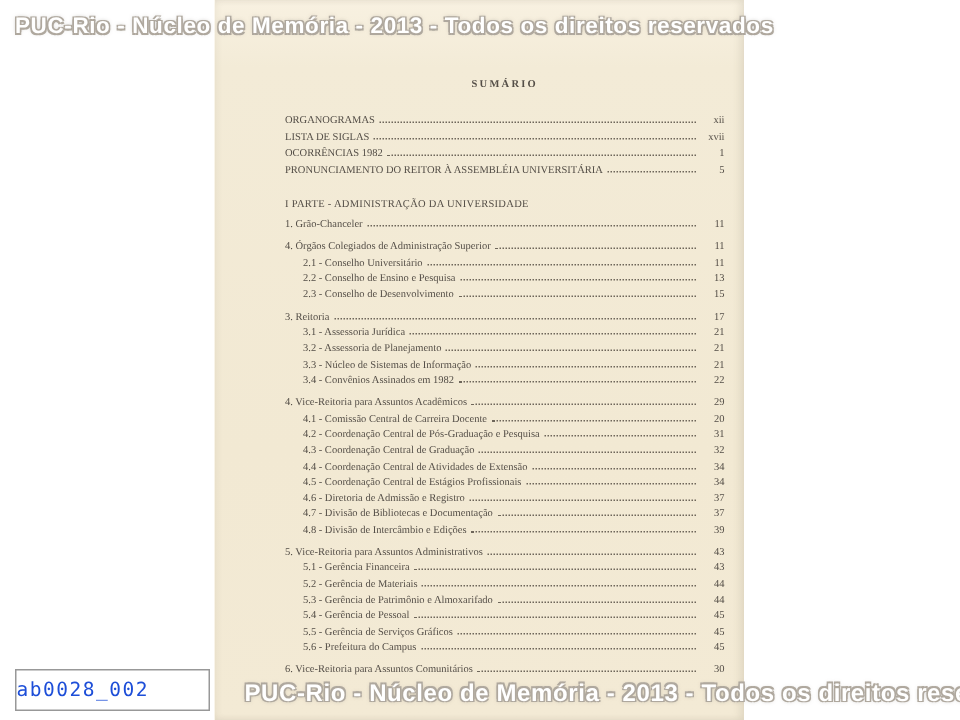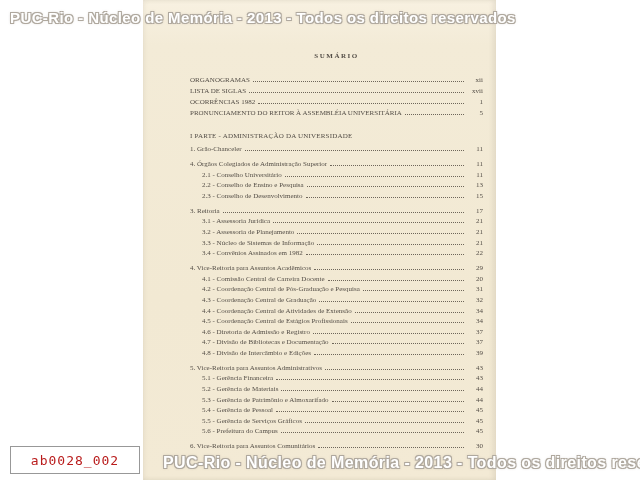--- a/index.html
+++ b/index.html
@@ -42,22 +42,22 @@
   .watermark{
     position:absolute;font-weight:bold;color:#ffffff;white-space:nowrap;letter-spacing:0.4px;
     text-shadow:-1px -1px 0 #aFa89e,1px -1px 0 #afa89e,-1px 1px 0 #afa89e,1px 1px 0 #afa89e,0 0 3px rgba(120,114,105,0.55);
   }
   .watermark-top{left:10px;top:9px;font-size:15px;}
   .watermark-bottom{left:163px;top:454px;font-size:16px;}
   
   .archive-label{
     position:absolute;left:10px;top:446px;width:128px;height:26px;
     background:#ffffff;border:1px solid #989898;
-    display:flex;align-items:center;justify-content:center;
-    font-family:"DejaVu Sans Mono",monospace;font-size:13px;color:#b91c1c;letter-spacing:1px;
+    display:flex;align-items:center;
+    font-family:"DejaVu Sans Mono",monospace;font-size:13px;color:#1d4ed8;letter-spacing:1px;
   }
 </style>
 </head>
 <body>
 
 <div class="scan-page">
 
   <div class="ghost ghost-line1">PUC</div>
   <div class="ghost ghost-line2">RIO</div>
 </div>

